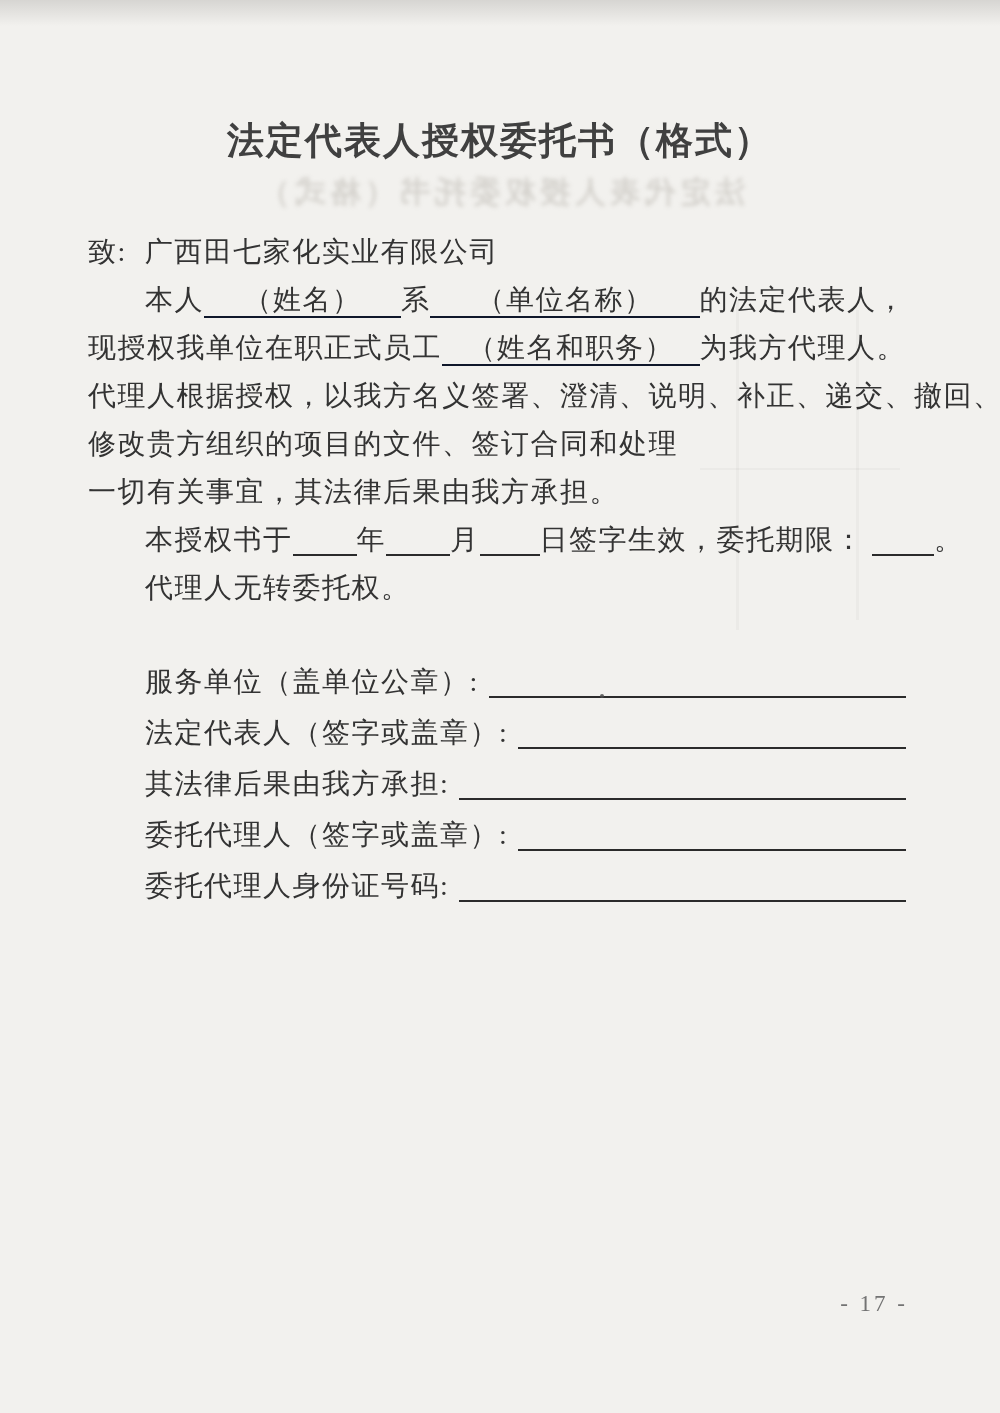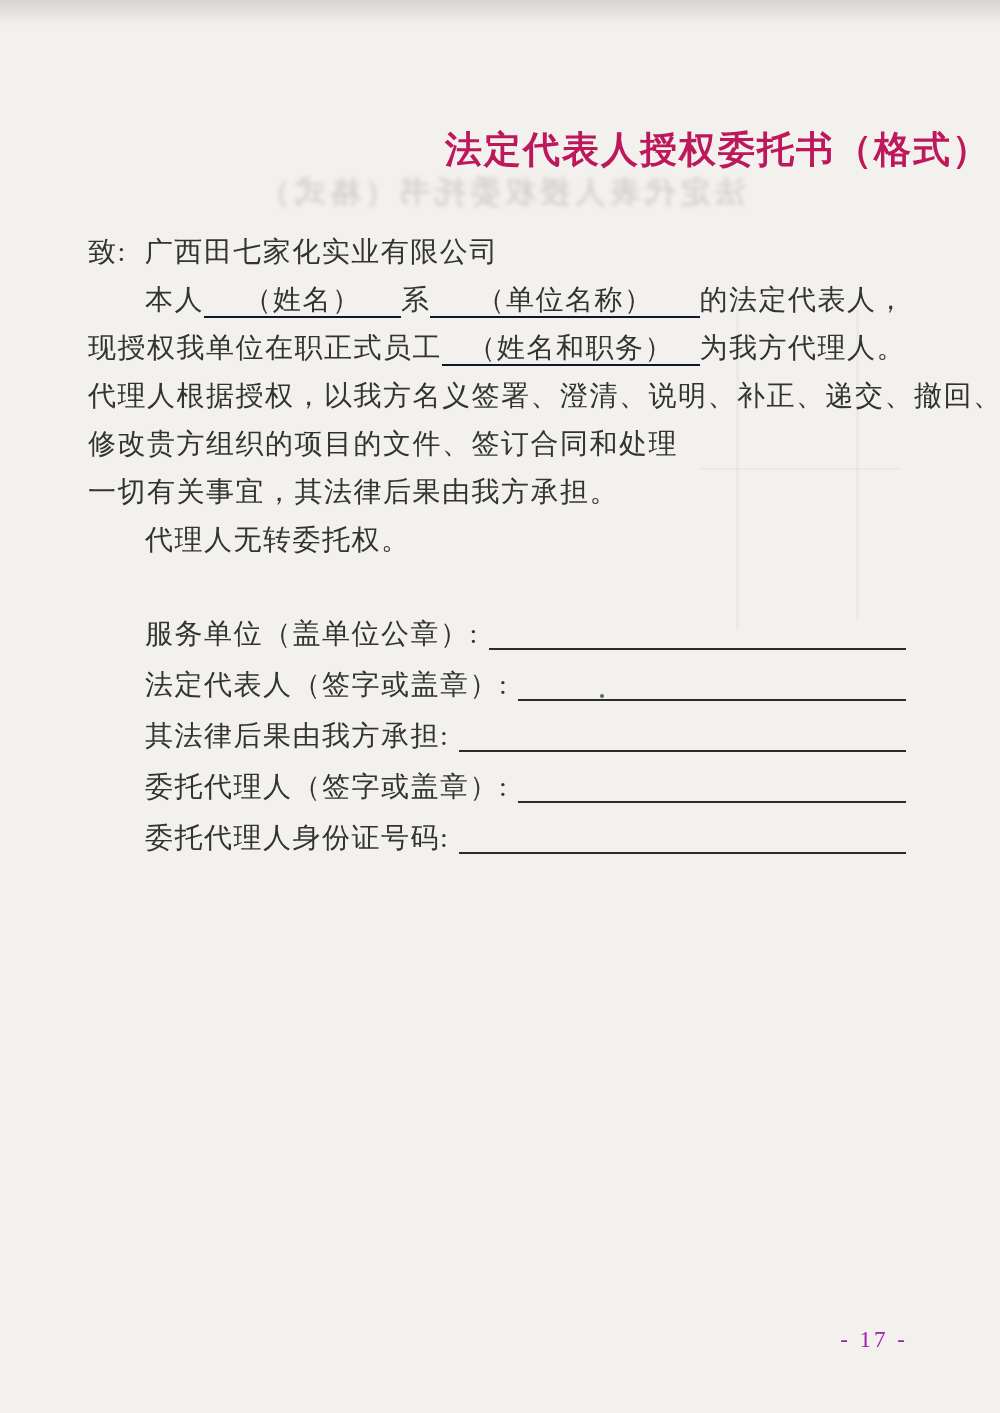--- a/index.html
+++ b/index.html
@@ -11,23 +11,23 @@
     position:relative;
     overflow:hidden;
   }
   .page { position:absolute; inset:0; }
   .top-shade {
     position:absolute; top:0; left:0; right:0; height:26px;
     background:linear-gradient(to bottom, rgba(90,88,84,0.18), rgba(90,88,84,0.0));
   }
   .title {
     position:absolute; top:116px; left:0; right:0;
-    margin:9px; text-align:right;
+    margin:0; text-align:center;
     font-size:37px; font-weight:bold; letter-spacing:2px;
-    color:#be185d;
+    color:#404040;
   }
   .ghost-title {
     position:absolute; top:172px; left:0; right:0;
     text-align:center;
     transform:scaleX(-1);
     font-size:30px; font-weight:bold; letter-spacing:5px;
     color:#b9b5ae; opacity:0.5;
     filter:blur(2px);
     pointer-events:none;
   }
@@ -68,22 +68,22 @@
     flex:1 1 auto; margin-left:10px;
     border-bottom:2px solid #2b2b2b;
     align-self:flex-end; margin-bottom:9px; height:30px;
   }
   .speck {
     position:absolute; left:600px; top:694px;
     width:4px; height:4px; border-radius:50%;
     background:#4c4c4c; opacity:0.85;
   }
   .page-number {
-    position:absolute; top:1327px; right:92px;
-    font-size:23px; letter-spacing:3px; color:#a21caf;
+    position:absolute; top:1291px; right:92px;
+    font-size:23px; letter-spacing:3px; color:#737373;
   }
 </style>
 </head>
 <body>
 
 <div class="page">
 
   <div class="top-shade"></div>
 
   <div class="ghost-title">法定代表人授权委托书（格式）</div>
@@ -116,20 +116,23 @@
 
     <div class="l">代理人根据授权，以我方名义签署、澄清、说明、补正、递交、撤回、</div>
 
     <div class="lf">
       <span>修改贵方组织的</span>
       <span>项目的文件、签订合同和处理</span>
     </div>
 
     <div class="l">一切有关事宜，其法律后果由我方承担。</div>
 
+    <div class="l indent">
+      <span>本授权书于</span><span class="blank-s w-year"></span><span>年</span><span class="blank-s w-month"></span><span>月</span><span class="blank-s w-day"></span><span>日签字生效，委托期限：</span><span class="blank-s w-term"></span><span>。</span>
+    </div>
 
     <div class="l indent">代理人无转委托权。</div>
 
     <div class="sig-block indent">
 
       <div class="sigrow">
         <span class="lbl">服务单位（盖单位公章）:</span>
         <span class="sig-line"></span>
       </div>
 

